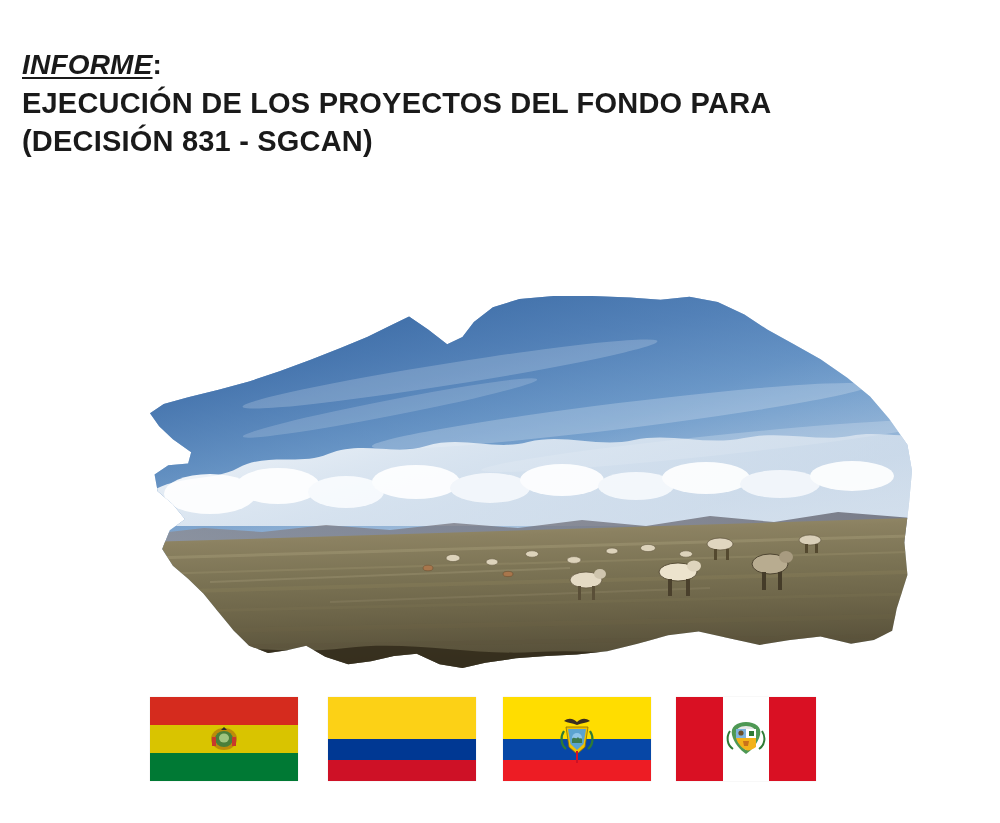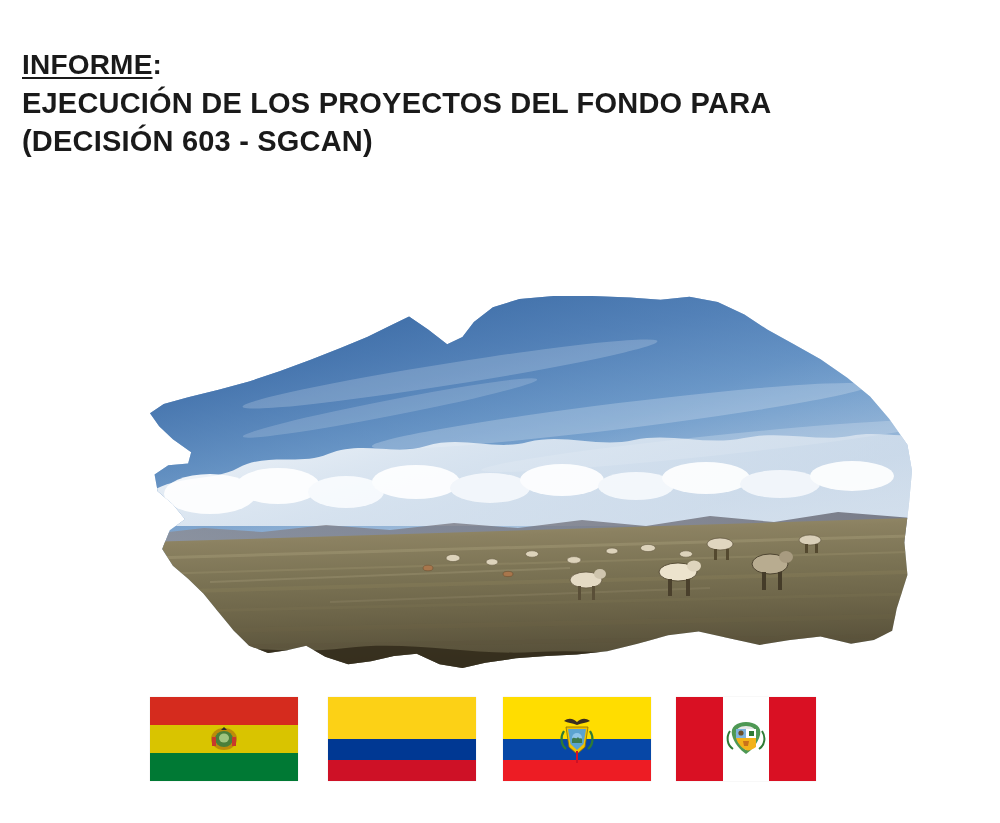--- a/index.html
+++ b/index.html
@@ -35,20 +35,21 @@
     color: #1a1a1a;
     white-space: nowrap;
   }
   .title-line-1 {
     font-size: 28px;
   }
   .title-underline {
     text-decoration: underline;
     text-decoration-thickness: 2px;
     text-underline-offset: 3px;
+    font-style: italic;
   }
 
   
   .photo-wrap {
     position: absolute;
     left: 150px;
     top: 296px;
     width: 762px;
     height: 372px;
   }
@@ -118,21 +119,21 @@
   .flag-peru     { left: 526px; width: 140px; }
 </style>
 </head>
 <body>
 
 <div class="slide">
 
   <div class="title-block">
     <div class="title-line title-line-1"><span class="title-underline">INFORME</span><span>:</span></div>
     <div class="title-line">EJECUCIÓN DE LOS PROYECTOS DEL FONDO PARA</div>
-    <div class="title-line">(DECISIÓN 603 - SGCAN)</div>
+    <div class="title-line">(DECISIÓN 831 - SGCAN)</div>
   </div>
 
   <div class="photo-wrap">
     <div class="photo">
       <svg viewBox="0 0 762 372" preserveAspectRatio="none">
         <defs>
           <linearGradient id="skyGrad" x1="0" y1="0" x2="0.25" y2="1">
             <stop offset="0%" stop-color="#32639f"></stop>
             <stop offset="22%" stop-color="#4b7ab4"></stop>
             <stop offset="45%" stop-color="#6f9ccb"></stop>

